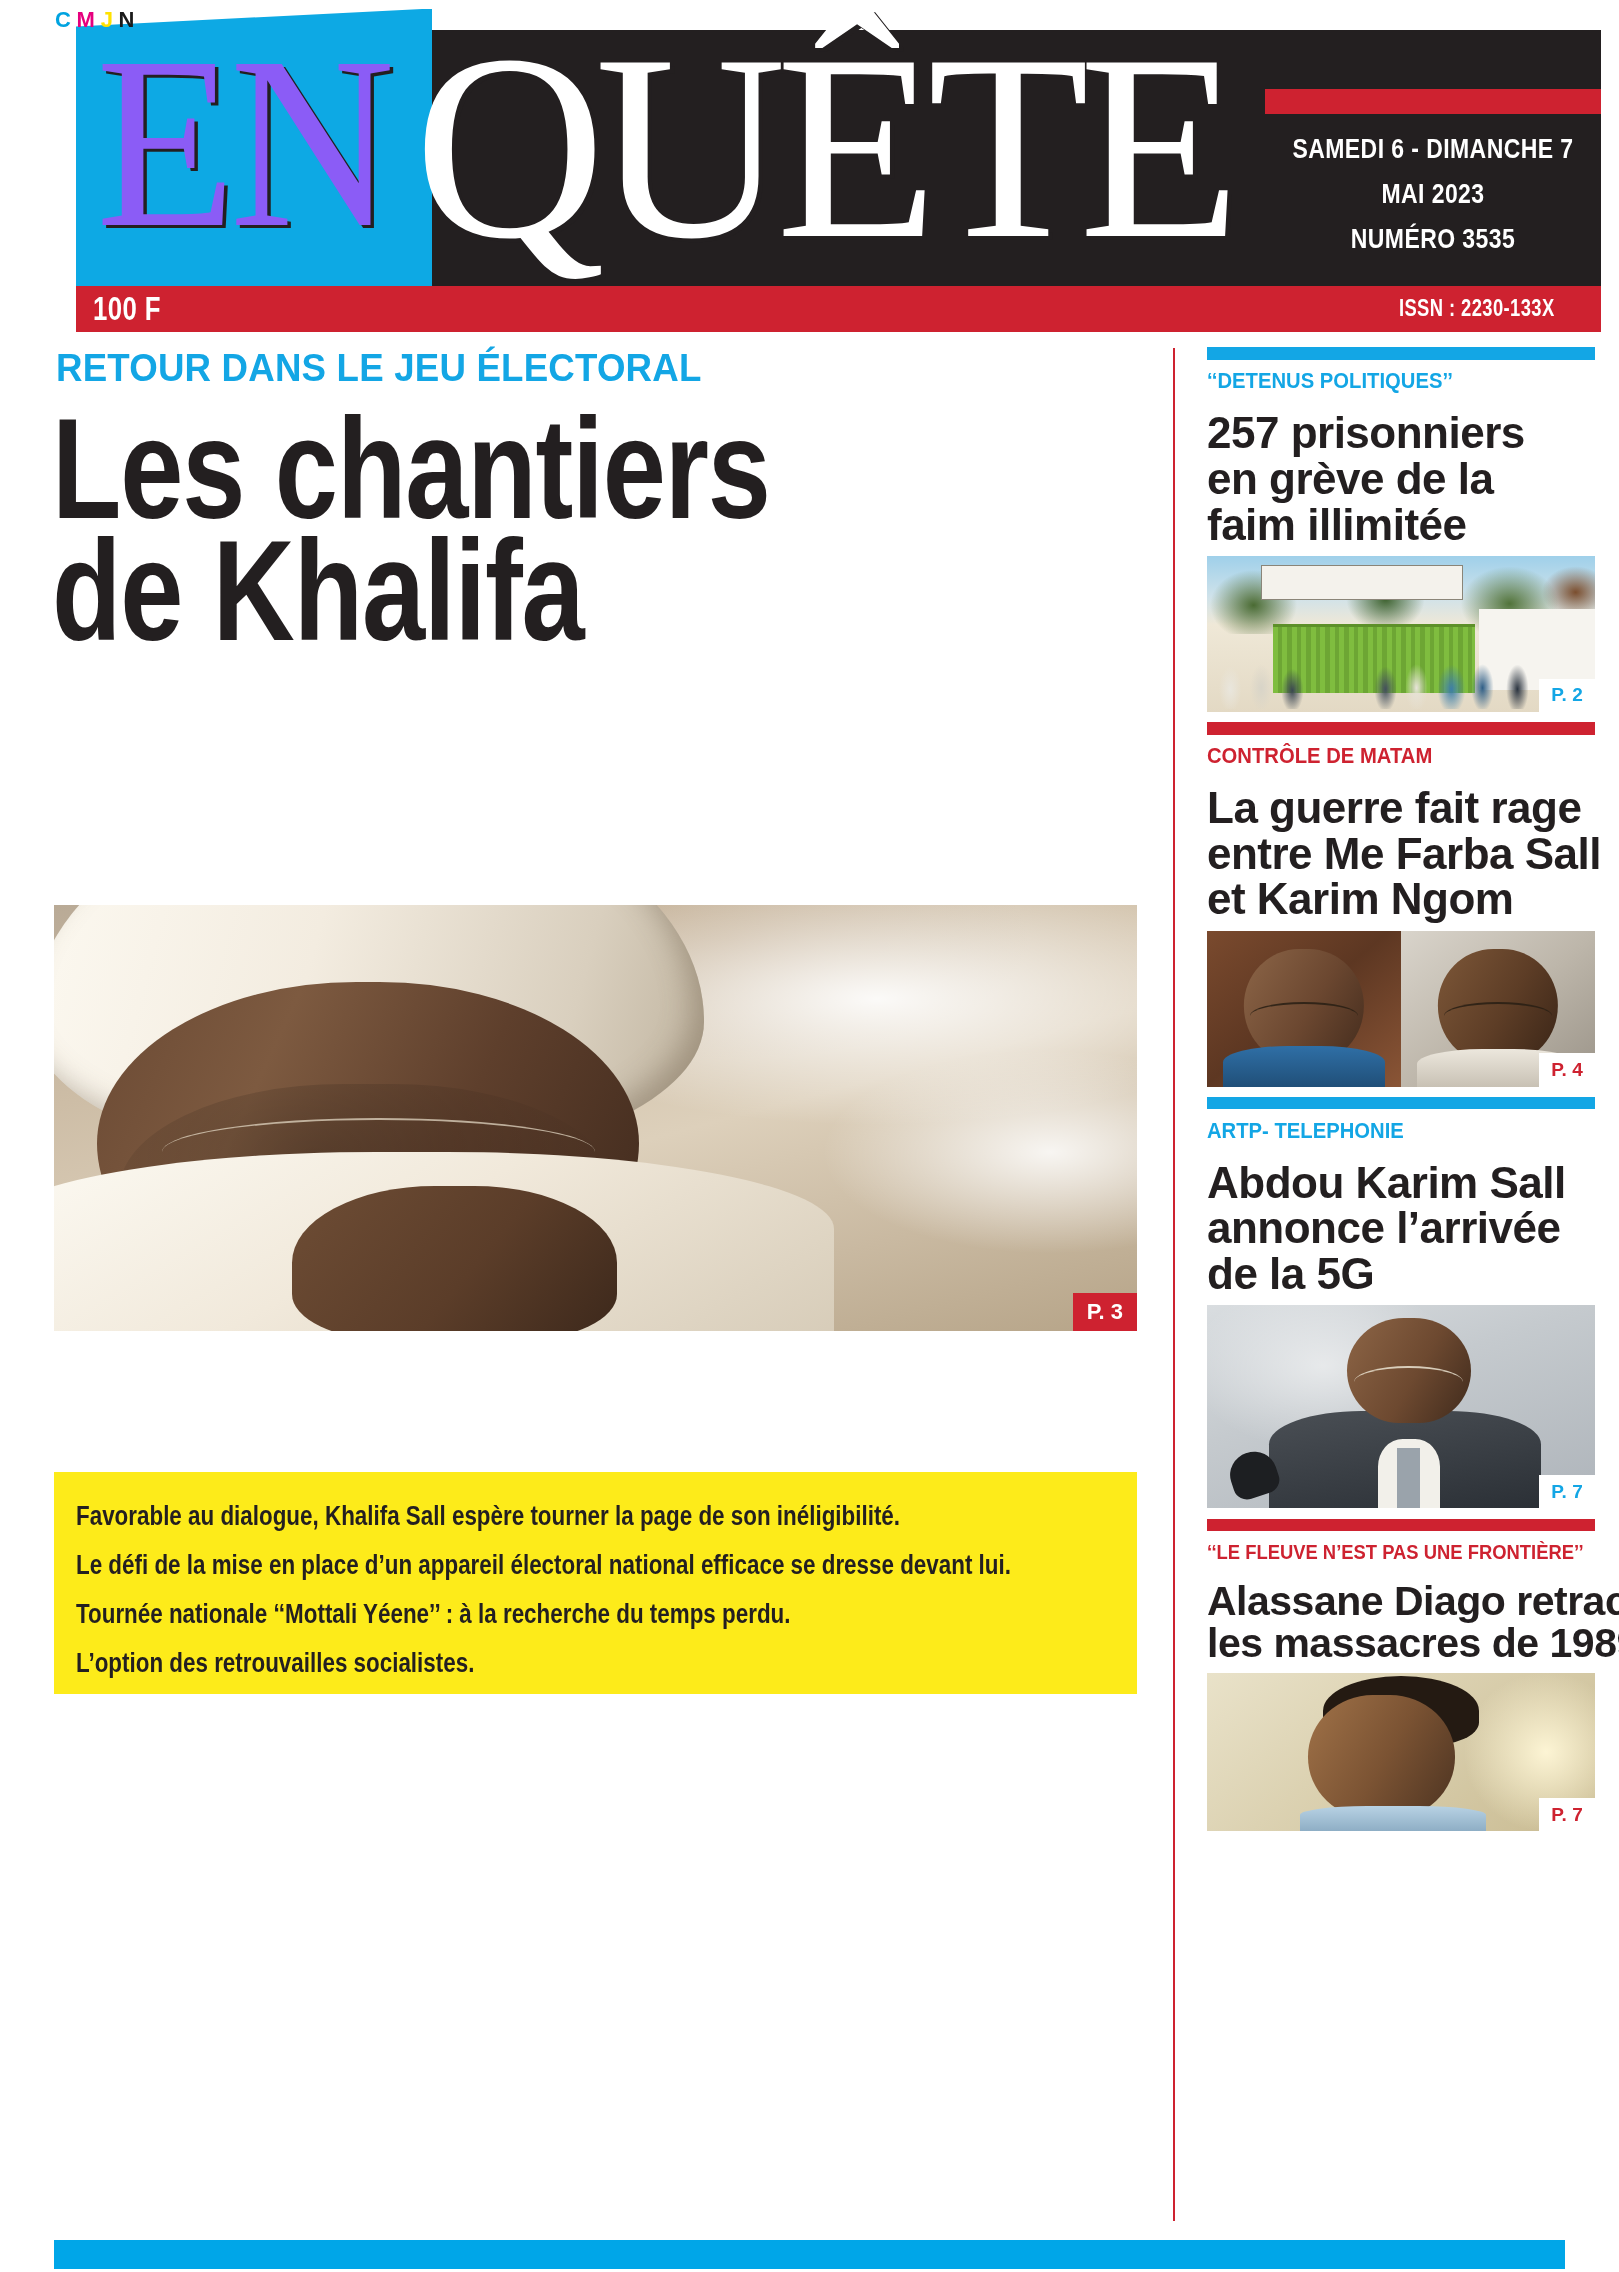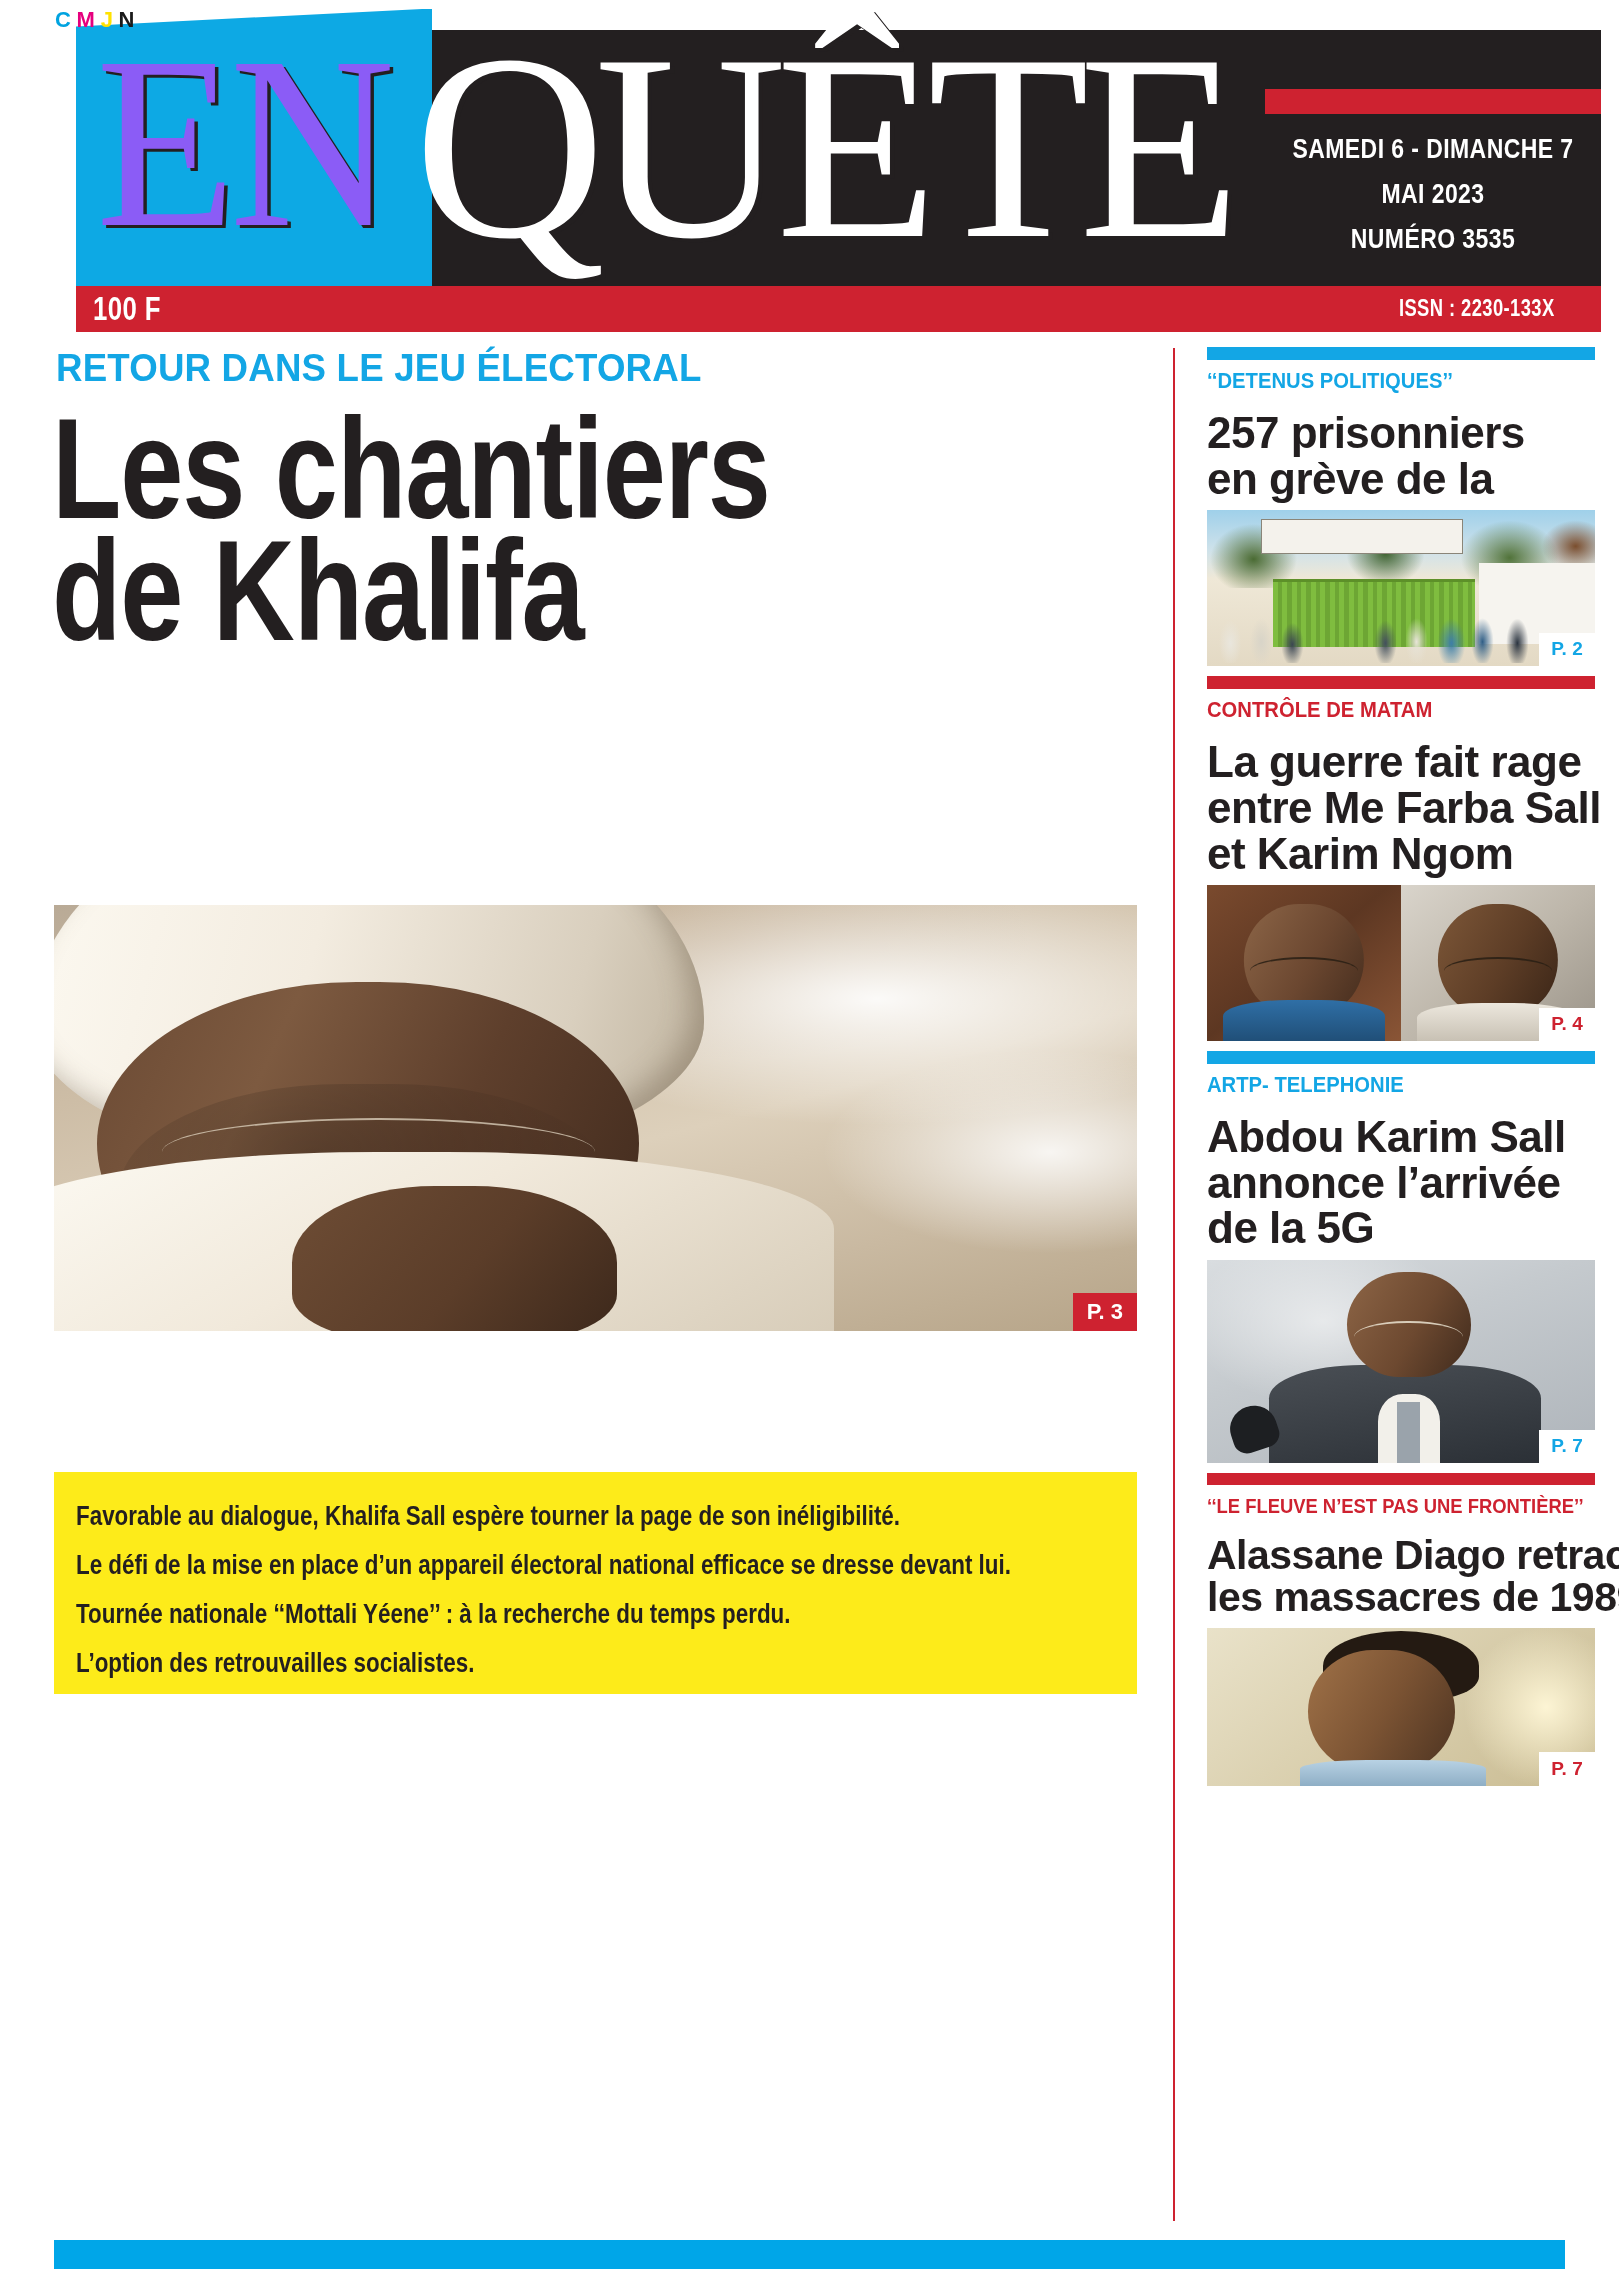--- a/index.html
+++ b/index.html
@@ -272,20 +272,21 @@
   <div class="vdivider"></div>
 
   <div class="sidebar">
 
     <div class="sb-item">
       <div class="sb-rule cyan"></div>
       <div class="sb-kicker cyan">‘‘DETENUS POLITIQUES’’</div>
       <div class="sb-title">
         <span>257 prisonniers</span>
         <span>en grève de la</span>
+        <span>faim illimitée</span>
       </div>
       <div class="sb-photo ph-prison">
         <div class="trees"></div>
         <div class="sign"></div>
         <div class="wallR"></div>
         <div class="gate"></div>
         <div class="people"></div>
         <div class="sb-pbadge cyan">P. 2</div>
       </div>
     </div>

